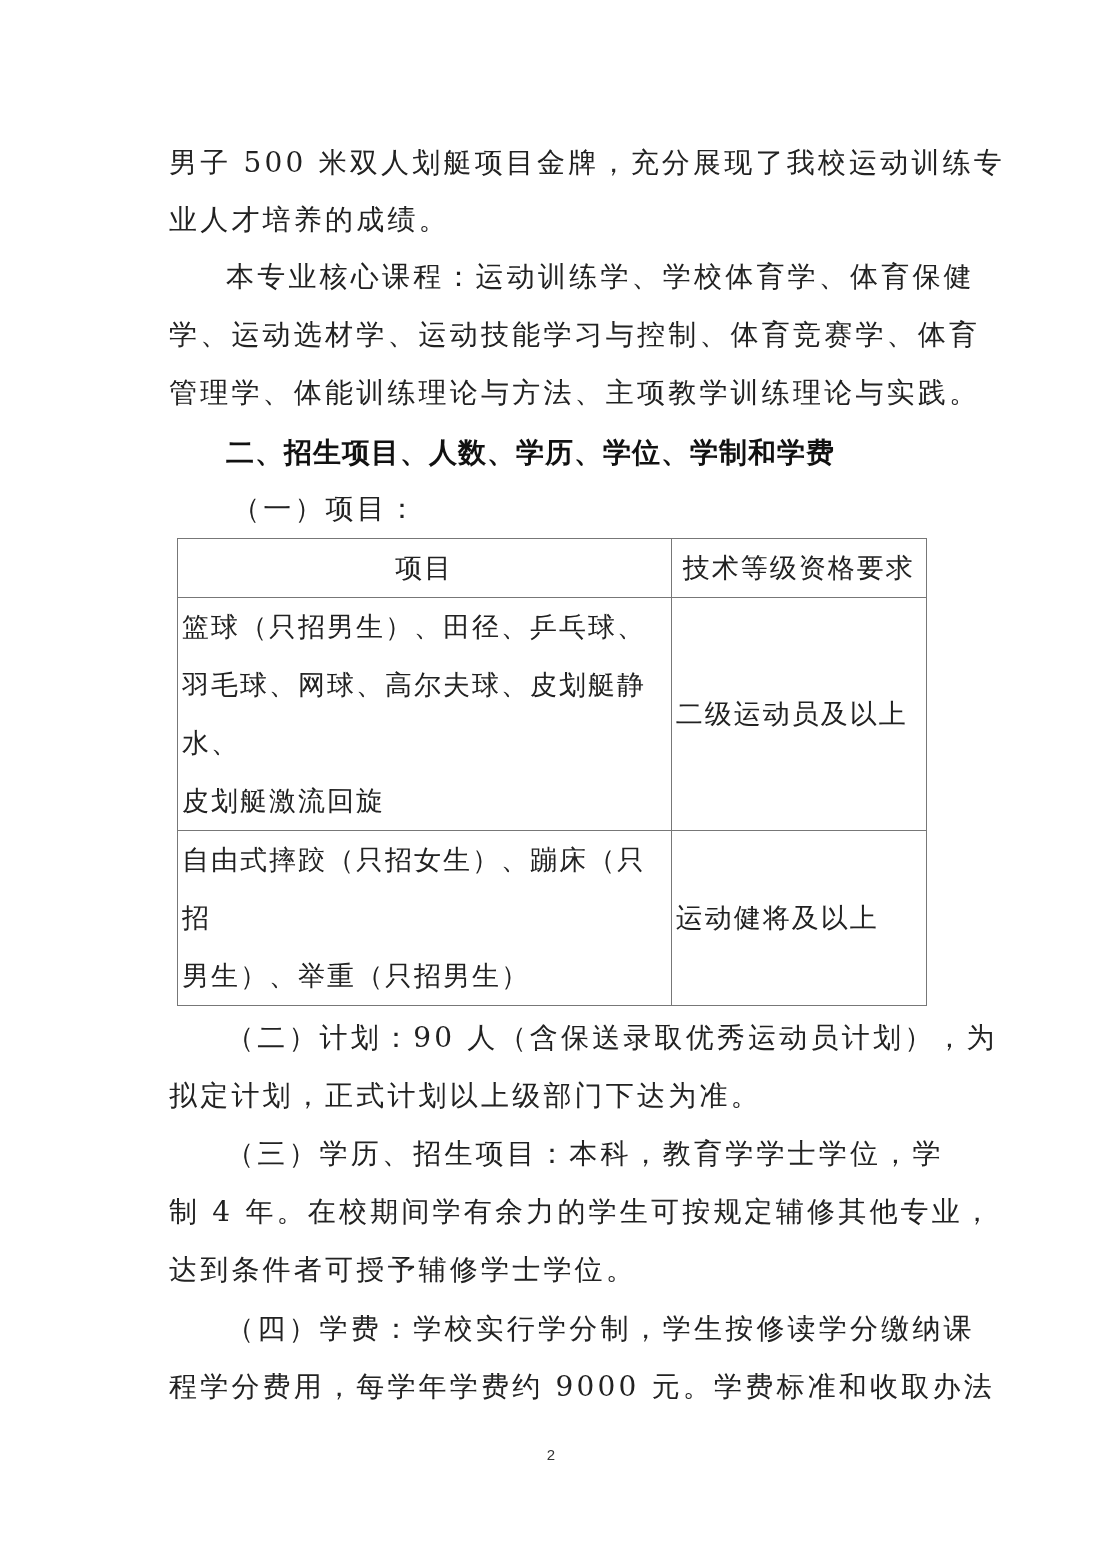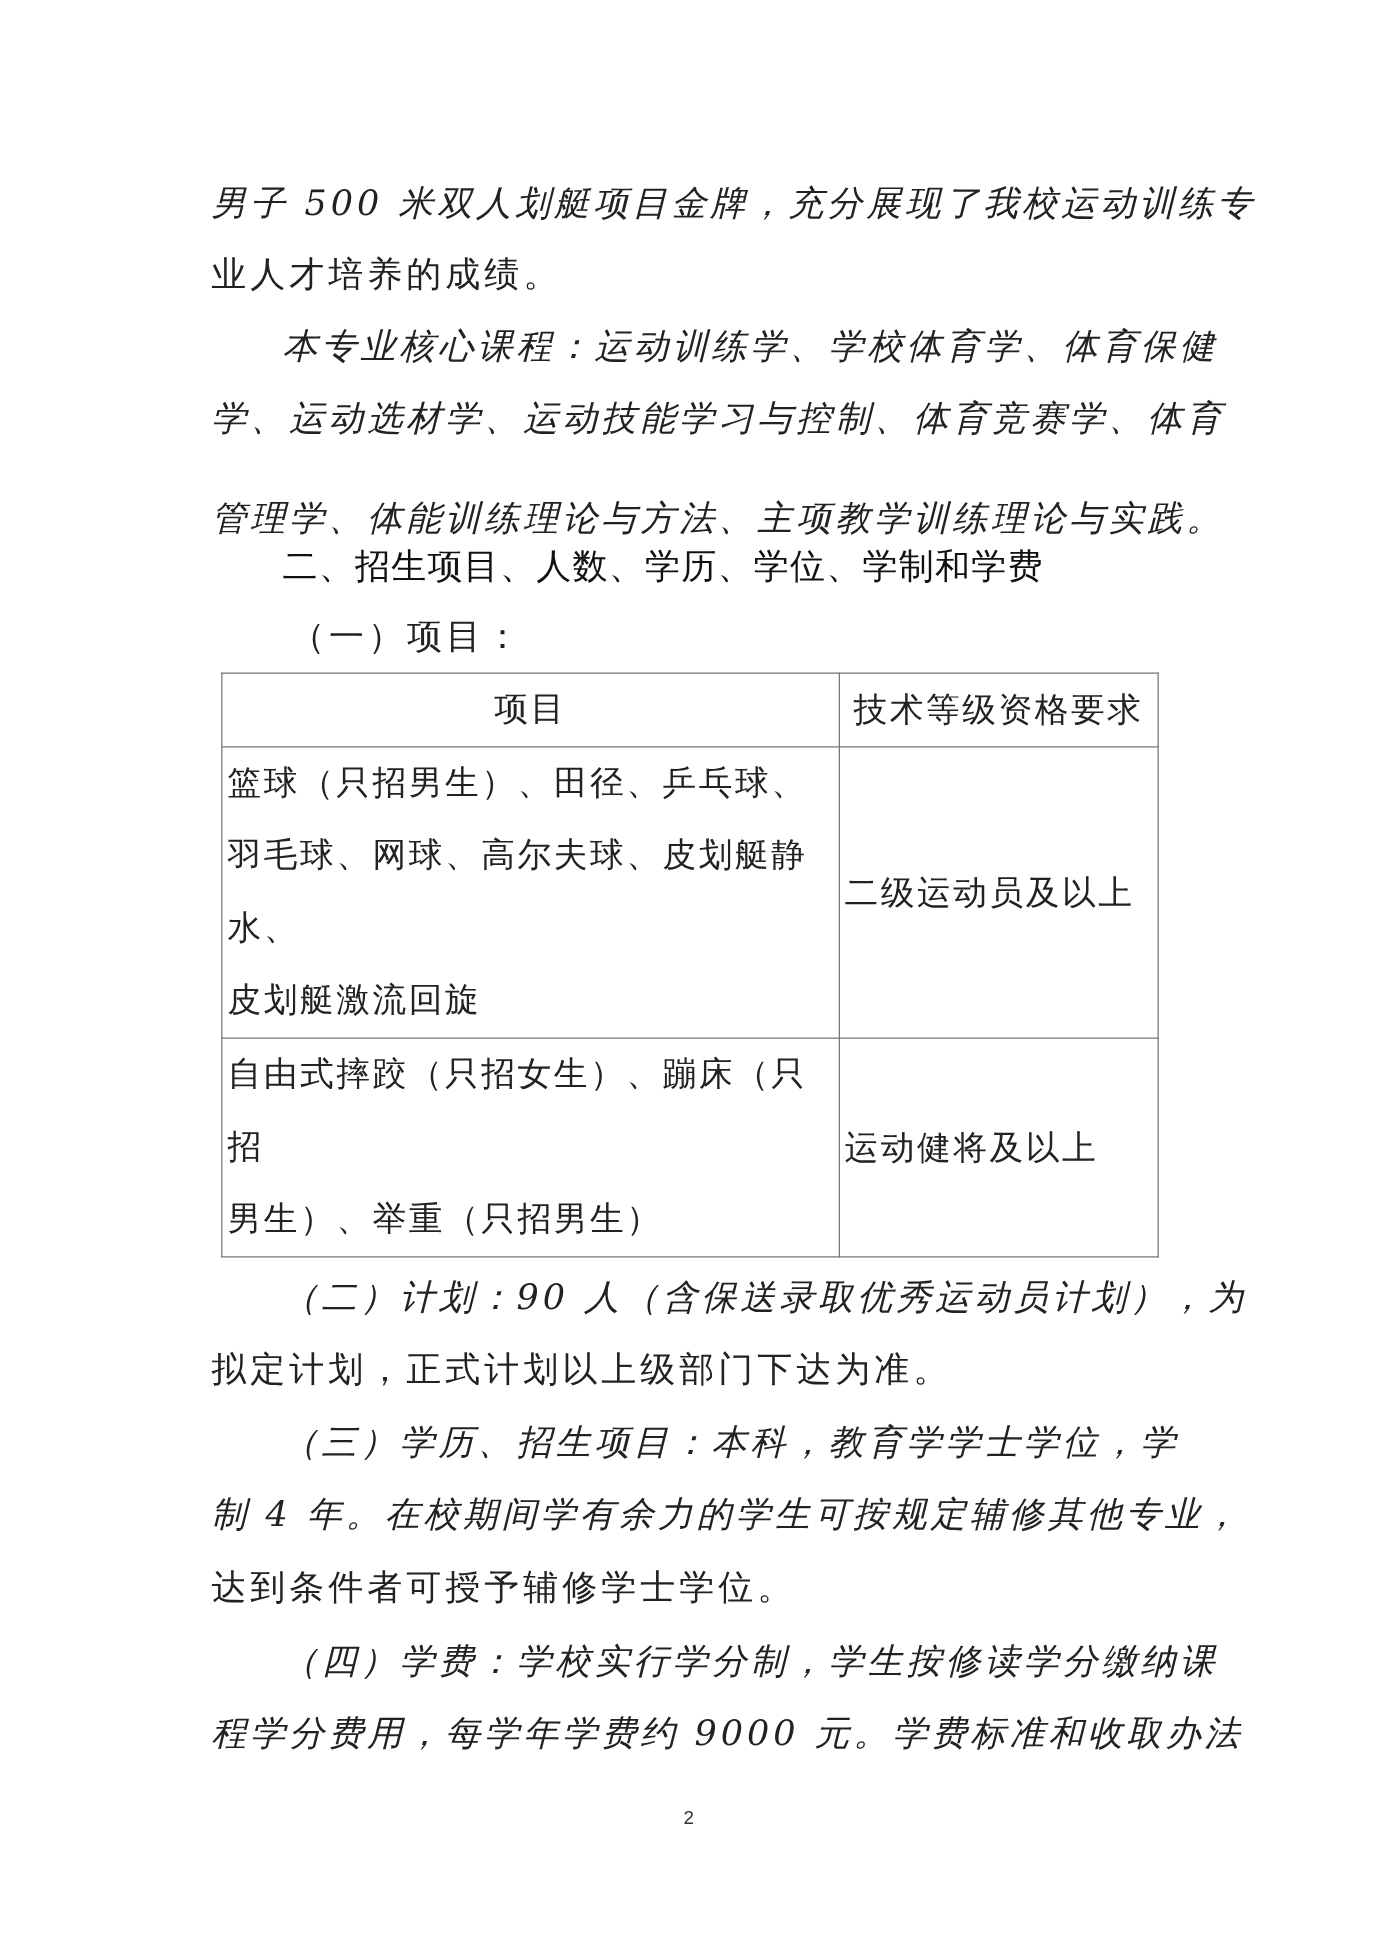--- a/index.html
+++ b/index.html
@@ -1,42 +1,42 @@
 <!DOCTYPE html>
 <html><head>
 <meta charset="utf-8">
 <style>
   html, body { margin: 0; padding: 0; background: #ffffff; }
   body { width: 1102px; height: 1559px; position: relative; overflow: hidden;
          font-family: "DejaVu Serif", "Liberation Serif", serif; color: #222; }
   .line { position: absolute; left: 169px; width: 766px; font-size: 28px; line-height: 40px;
           white-space: nowrap; letter-spacing: 3.2px; }
-  .just { text-align: justify; text-align-last: justify; font-style: italic; }
+  .just { text-align: justify; text-align-last: justify; }
   .indent { left: 226px; width: 709px; }
-  .heading { position: absolute; left: 226px; font-size: 28px; line-height: 40px; font-weight: normal;
+  .heading { position: absolute; left: 226px; font-size: 28px; line-height: 40px; font-weight: bold;
              font-family: "DejaVu Sans", "Liberation Sans", sans-serif; letter-spacing: 1px; color: #111; }
   table.req { position: absolute; left: 177px; top: 538px; width: 750px; border-collapse: collapse;
               font-size: 27px; }
   table.req td { border: 1.5px solid #777; padding: 0 4px; vertical-align: middle; }
   td.c1 { width: 484px; line-height: 58px; letter-spacing: 2px; }
   td.c2 { width: 246px; text-align: left; letter-spacing: 2px; }
   td.hdr { height: 57px; text-align: center; }
   .pnum { position: absolute; top: 1446px; left: 0; width: 1102px; text-align: center;
           font-size: 15px; font-family: "Liberation Sans", sans-serif; color: #333; }
 </style>
 </head>
 <body>
 
 <div>
   <div class="line just" style="top:143px">男子 500 米双人划艇项目金牌，充分展现了我校运动训练专</div>
   <div class="line" style="top:200px">业人才培养的成绩。</div>
 
   <div class="line just indent" style="top:257px">本专业核心课程：运动训练学、学校体育学、体育保健</div>
   <div class="line just" style="top:315px">学、运动选材学、运动技能学习与控制、体育竞赛学、体育</div>
-  <div class="line just" style="top:395px">管理学、体能训练理论与方法、主项教学训练理论与实践。</div>
+  <div class="line just" style="top:373px">管理学、体能训练理论与方法、主项教学训练理论与实践。</div>
 
   <div class="heading" style="top:433px">二、招生项目、人数、学历、学位、学制和学费</div>
   <div class="line indent" style="top:489px; left:232px">（一）项目：</div>
 
   <table class="req">
     <tbody>
         <tr>
       <td class="c1 hdr">项目</td>
       <td class="c2 hdr">技术等级资格要求</td>
     </tr>

